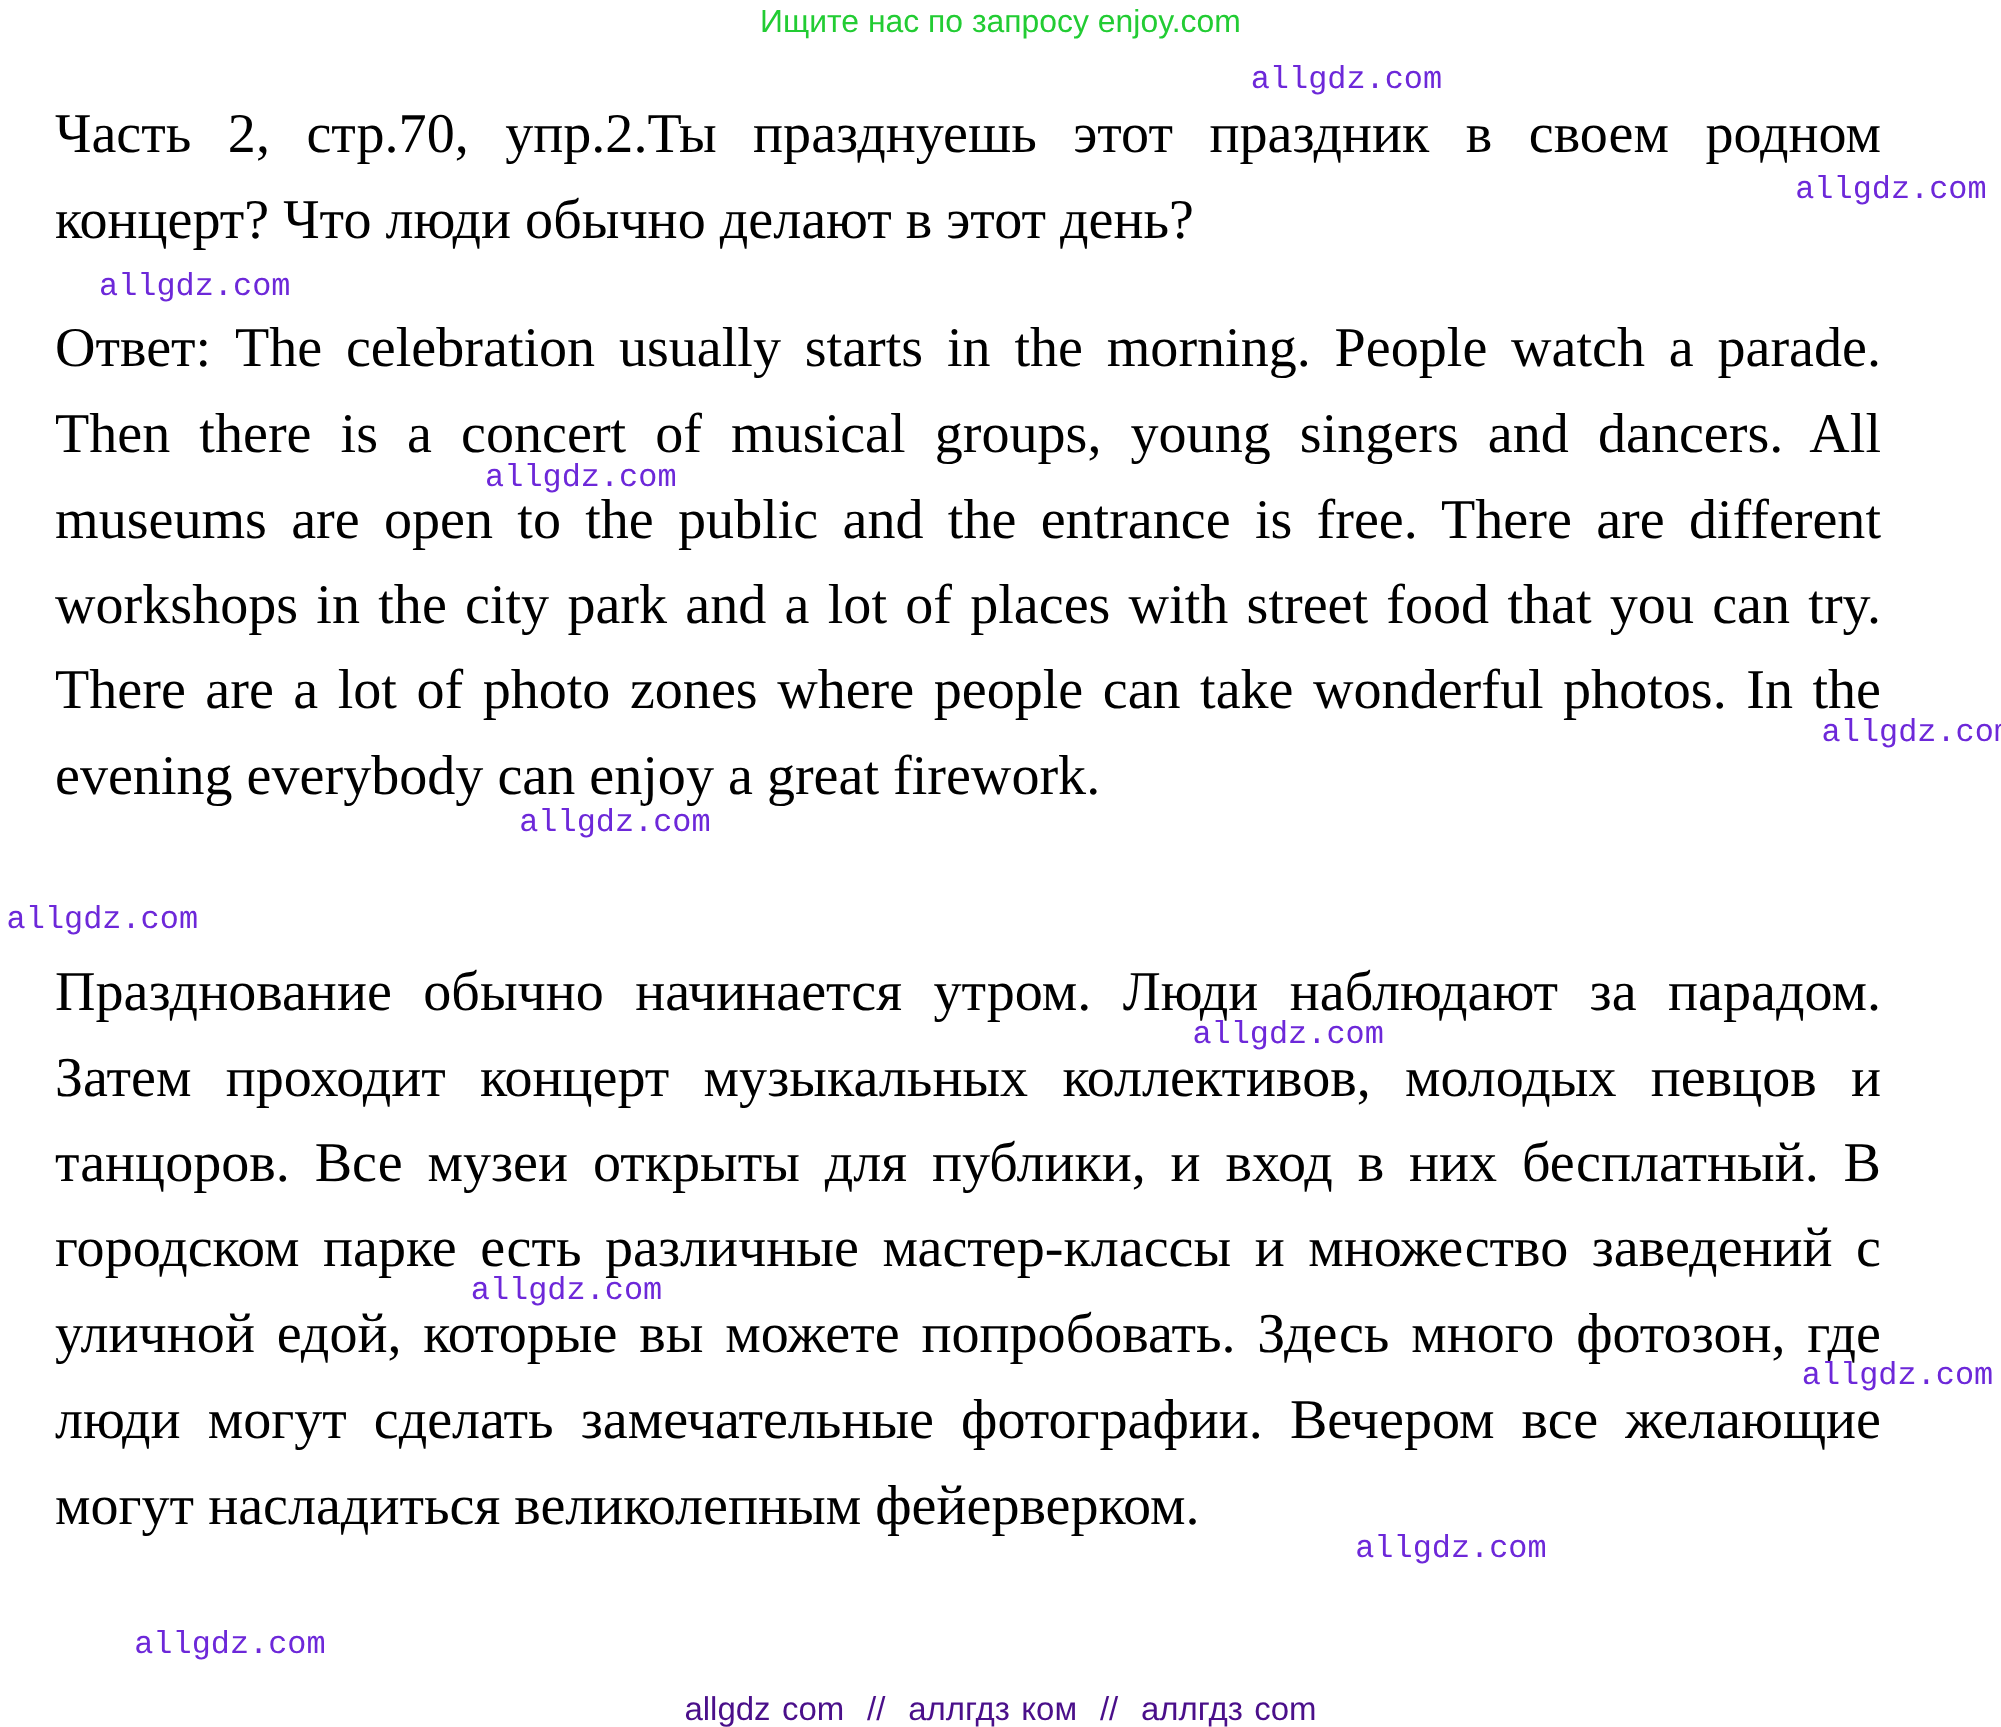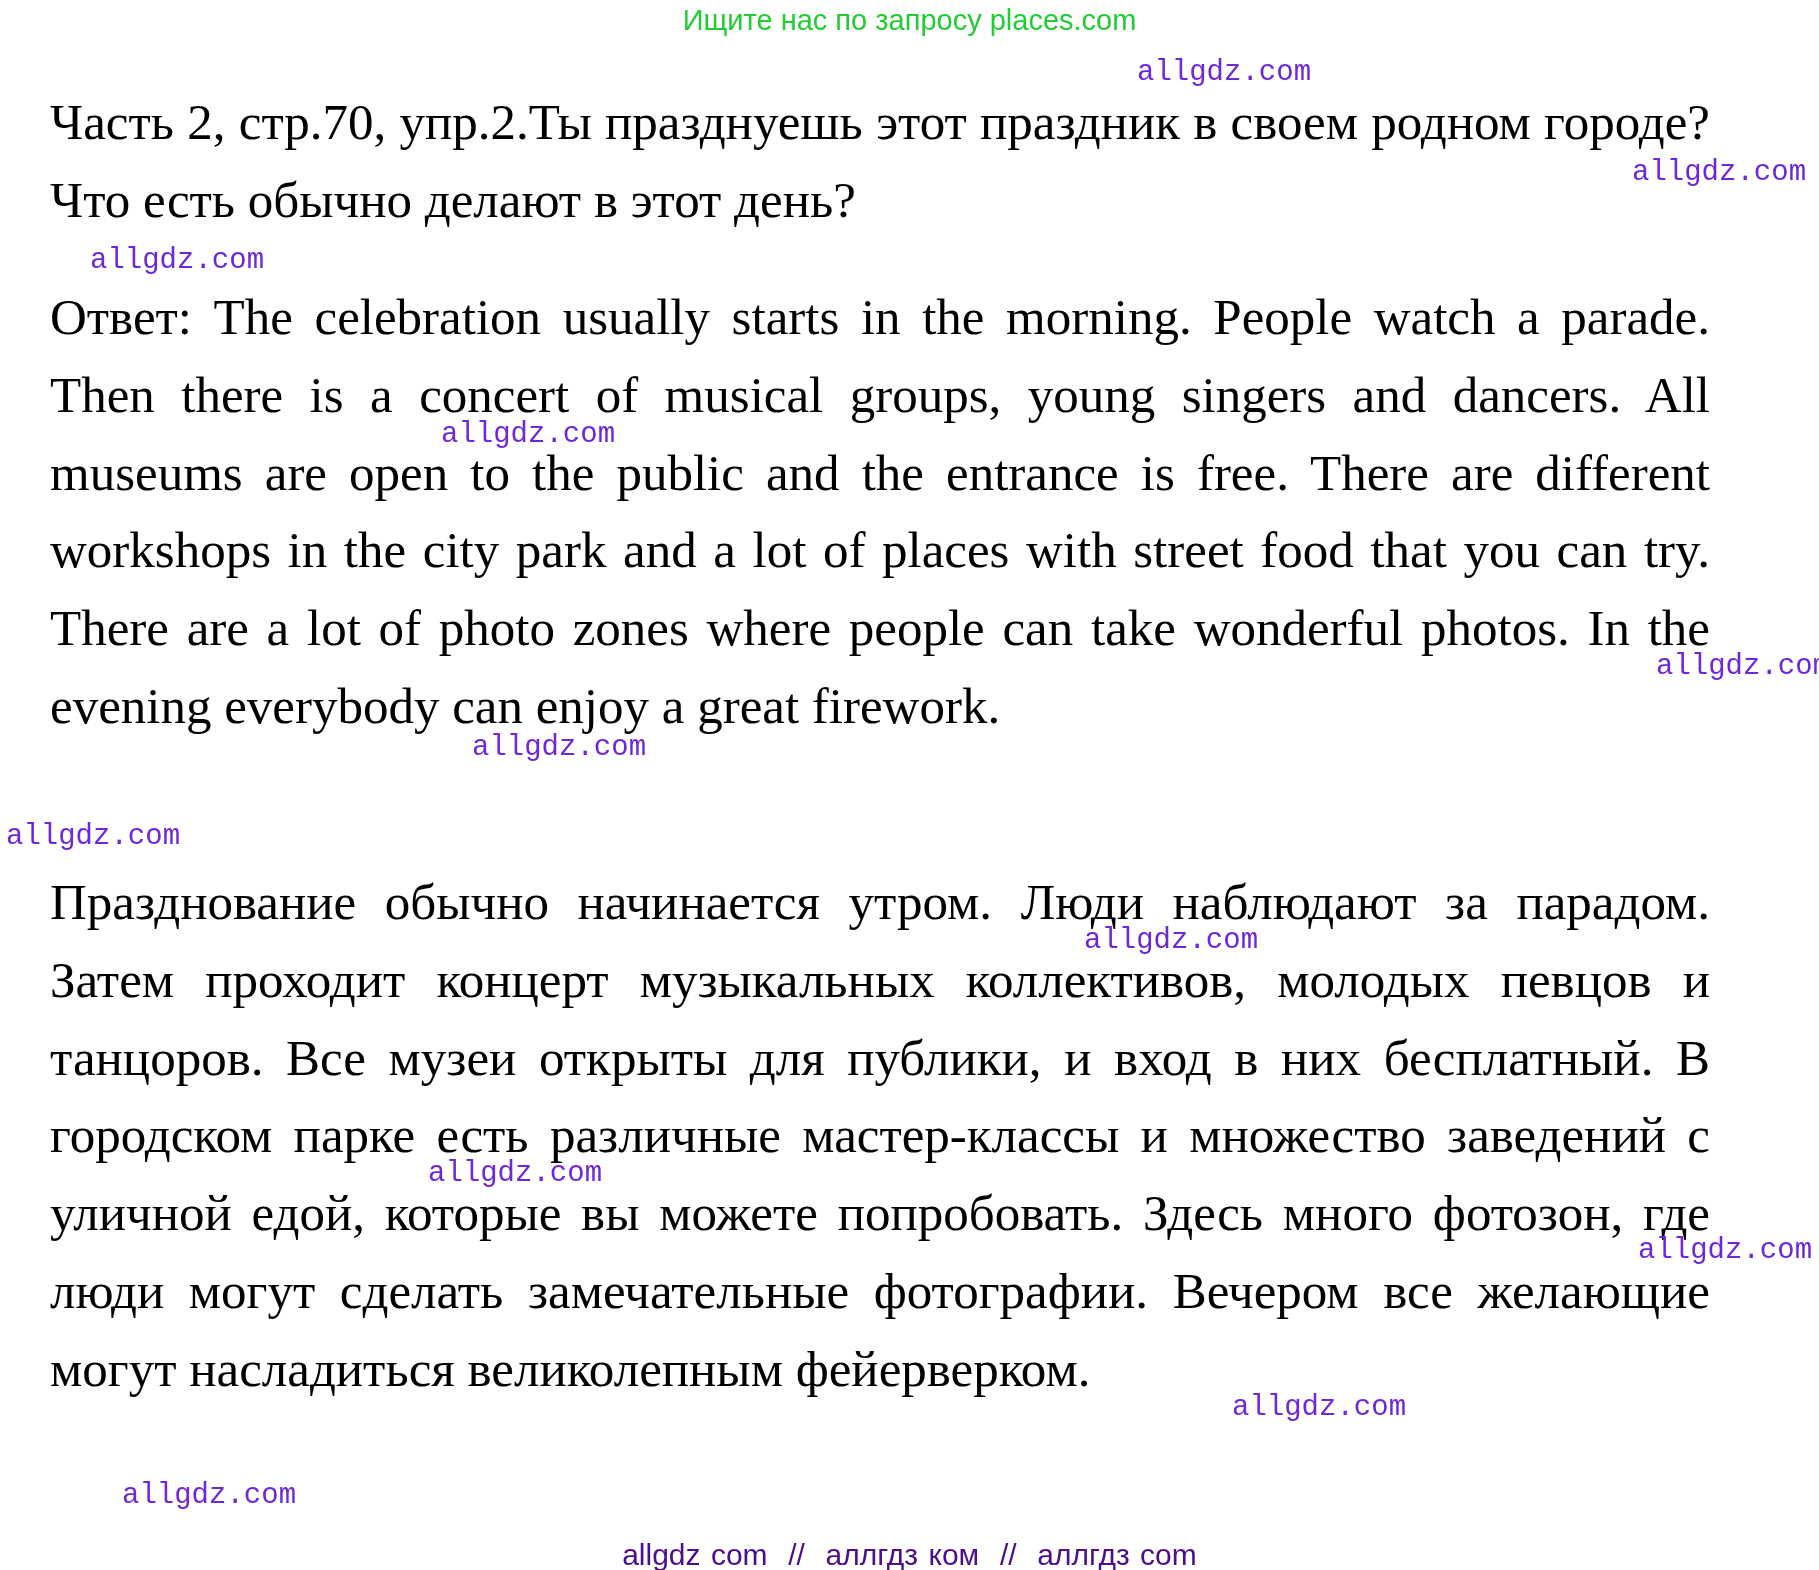--- a/index.html
+++ b/index.html
@@ -24,24 +24,24 @@
   }
   .footer {
     position: absolute; left: 0; top: 1538px; width: 100%; text-align: center;
     font-family: "Liberation Sans", sans-serif; font-size: 30px; color: #4a0f8a;
     word-spacing: 2px;
   }
 </style>
 </head>
 <body>
 
-<div class="header">Ищите нас по запросу places.com</div>
+<div class="header">Ищите нас по запросу enjoy.com</div>
 
 <div class="doc question">
-  <p>Часть 2, стр.70, упр.2.Ты празднуешь этот праздник в своем родном городе? Что есть обычно делают в этот день?</p>
+  <p>Часть 2, стр.70, упр.2.Ты празднуешь этот праздник в своем родном концерт? Что люди обычно делают в этот день?</p>
 </div>
 
 <div class="doc answer">
   <p><span class="label">Ответ:</span><span> The celebration usually starts in the morning. People watch a parade. Then there is a concert of musical groups, young singers and dancers. All museums are open to the public and the entrance is free. There are different workshops in the city park and a lot of places with street food that you can try. There are a lot of photo zones where people can take wonderful photos. In the evening everybody can enjoy a great firework.</span></p>
 </div>
 
 <div class="doc translation">
   <p>Празднование обычно начинается утром. Люди наблюдают за парадом. Затем проходит концерт музыкальных коллективов, молодых певцов и танцоров. Все музеи открыты для публики, и вход в них бесплатный. В городском парке есть различные мастер-классы и множество заведений с уличной едой, которые вы можете попробовать. Здесь много фотозон, где люди могут сделать замечательные фотографии. Вечером все желающие могут насладиться великолепным фейерверком.</p>
 </div>
 

